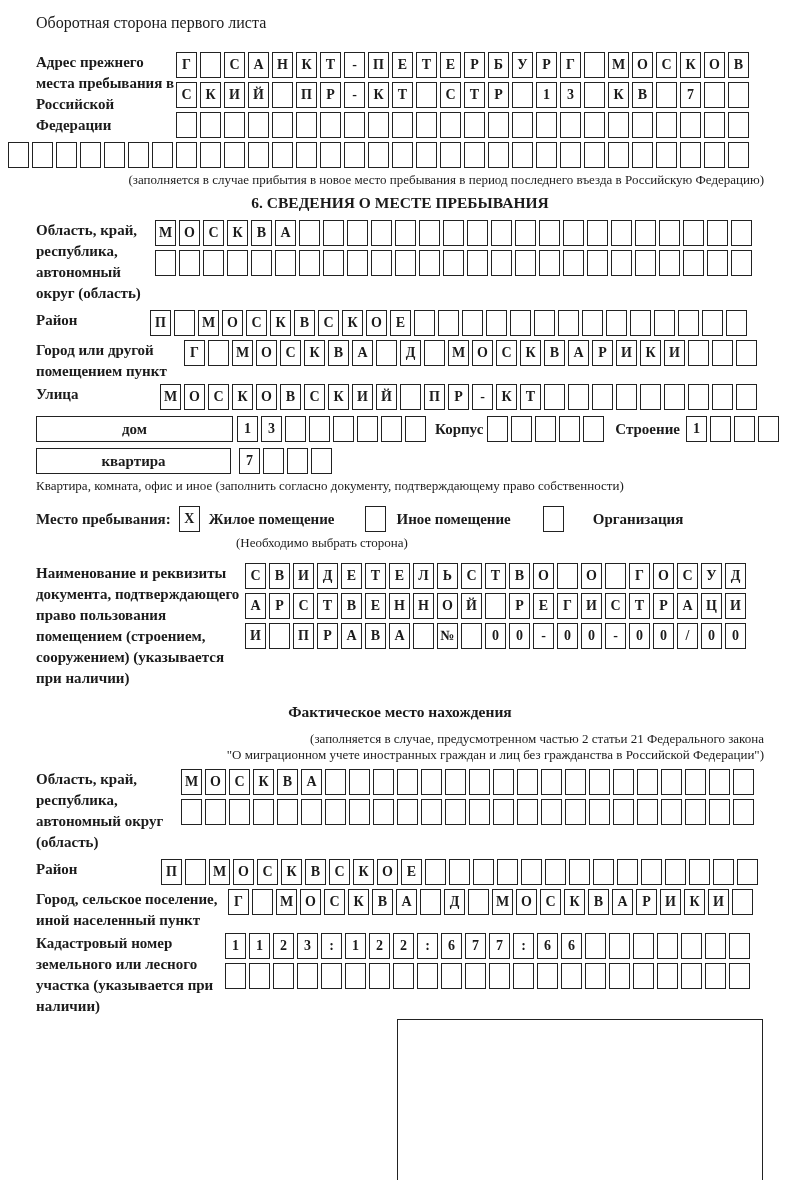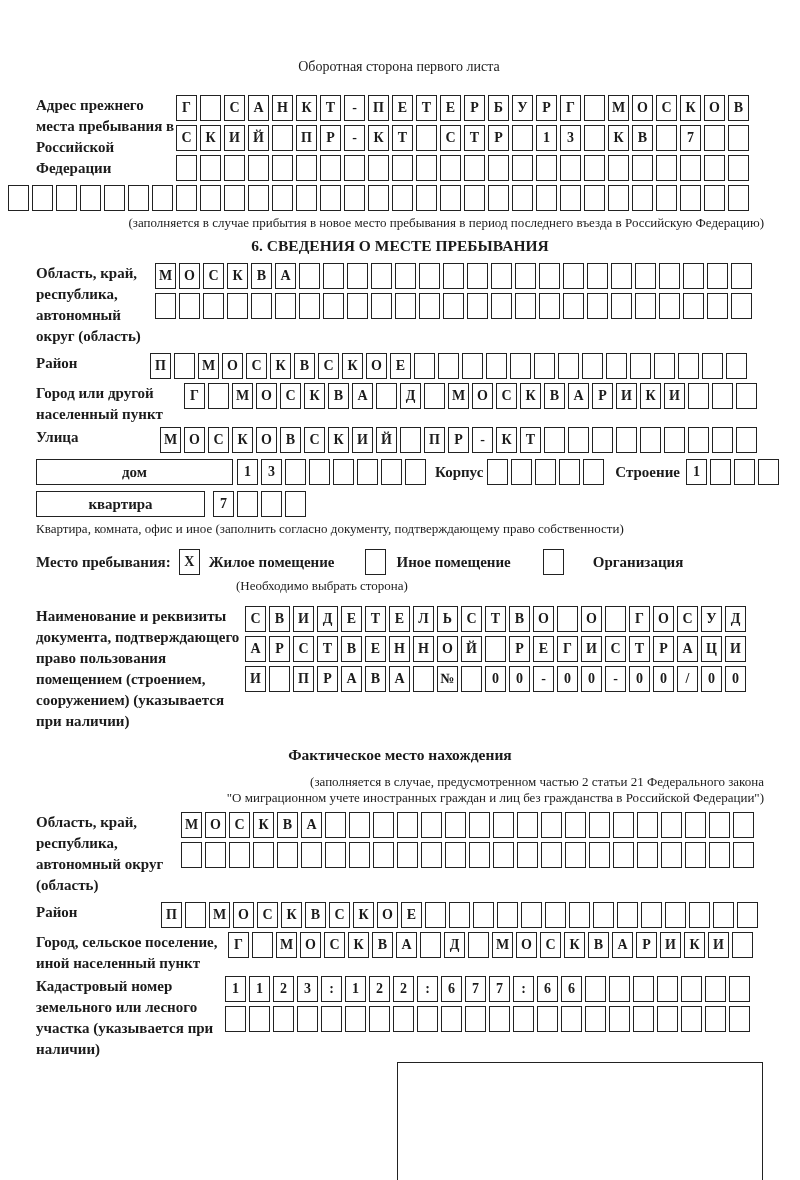--- a/index.html
+++ b/index.html
@@ -3,21 +3,21 @@
 <meta charset="utf-8">
 <style>
   html,body{margin:0;padding:0;background:#fff;}
   .page{
     width:800px;height:1180px;box-sizing:border-box;
     padding:14px 36px 0 36px;
     font-family:"Liberation Serif", serif;
     font-size:15px;color:#1b1b1b;background:#fff;
     position:relative;overflow:hidden;
   }
-  .hdr-note{text-align:center;font-size:14px;margin-bottom:20px;padding-right:2px;margin-top:45px;}
+  .hdr-note{text-align:left;font-size:16px;margin-bottom:20px;padding-right:2px;}
   .flexrow{display:flex;align-items:flex-start;font-weight:bold;}
   .lbl{line-height:21px;flex:none;}
   .w140{width:140px;} .w119{width:119px;} .w114{width:114px;} .w148{width:148px;}
   .w124{width:124px;} .w209{width:209px;} .w145{width:145px;} .w125{width:125px;}
   .w192{width:192px;} .w189{width:189px;}
   .rows{flex:none;}
   .boxrow{display:flex;margin-bottom:4px;height:26px;}
   .cell{
     flex:none;width:21px;height:26px;margin-right:3px;box-sizing:border-box;
     border:1.6px solid #222;display:flex;align-items:center;justify-content:center;
@@ -251,21 +251,21 @@
         <span class="cell"></span>
         <span class="cell"></span>
         <span class="cell"></span>
         <span class="cell"></span>
         <span class="cell"></span>
         <span class="cell"></span>
       </div>
   </div>
 
   <div class="flexrow">
-    <div class="lbl w148">Город или другой населенный пункт</div>
+    <div class="lbl w148">Город или другой помещением пункт</div>
     <div class="boxrow">
         <span class="cell">Г</span>
         <span class="cell"></span>
         <span class="cell">М</span>
         <span class="cell">О</span>
         <span class="cell">С</span>
         <span class="cell">К</span>
         <span class="cell">В</span>
         <span class="cell">А</span>
         <span class="cell"></span>
@@ -346,21 +346,21 @@
     <div class="gap6"></div>
     <div class="boxrow" style="margin-bottom:0;">
         <span class="cell">1</span>
         <span class="cell"></span>
         <span class="cell"></span>
         <span class="cell"></span>
       </div>
   </div>
 
   <div class="flexrow mt6">
-    <div class="widebox" style="width:169px;">квартира</div>
+    <div class="widebox" style="width:195px;">квартира</div>
     <div class="gap8"></div>
     <div class="boxrow" style="margin-bottom:0;">
         <span class="cell">7</span>
         <span class="cell"></span>
         <span class="cell"></span>
         <span class="cell"></span>
       </div>
   </div>
   <div class="caption mt4">Квартира, комната, офис и иное (заполнить согласно документу, подтверждающему право собственности)</div>
 

